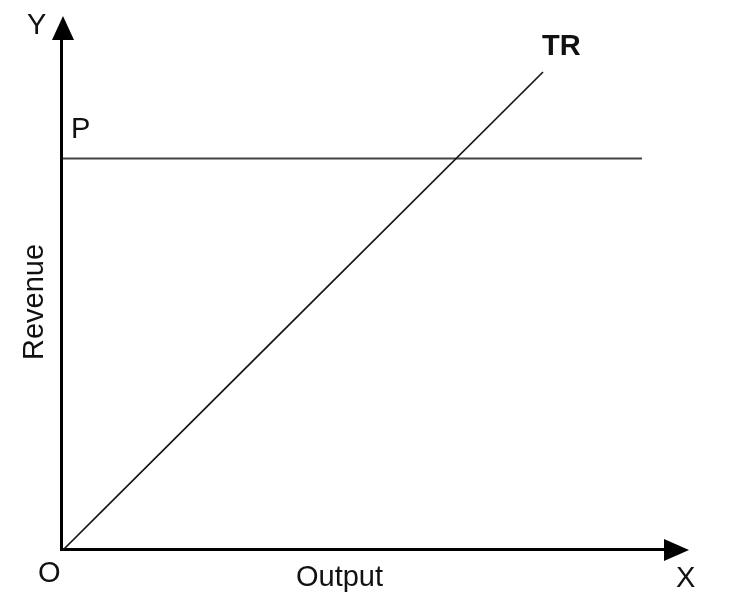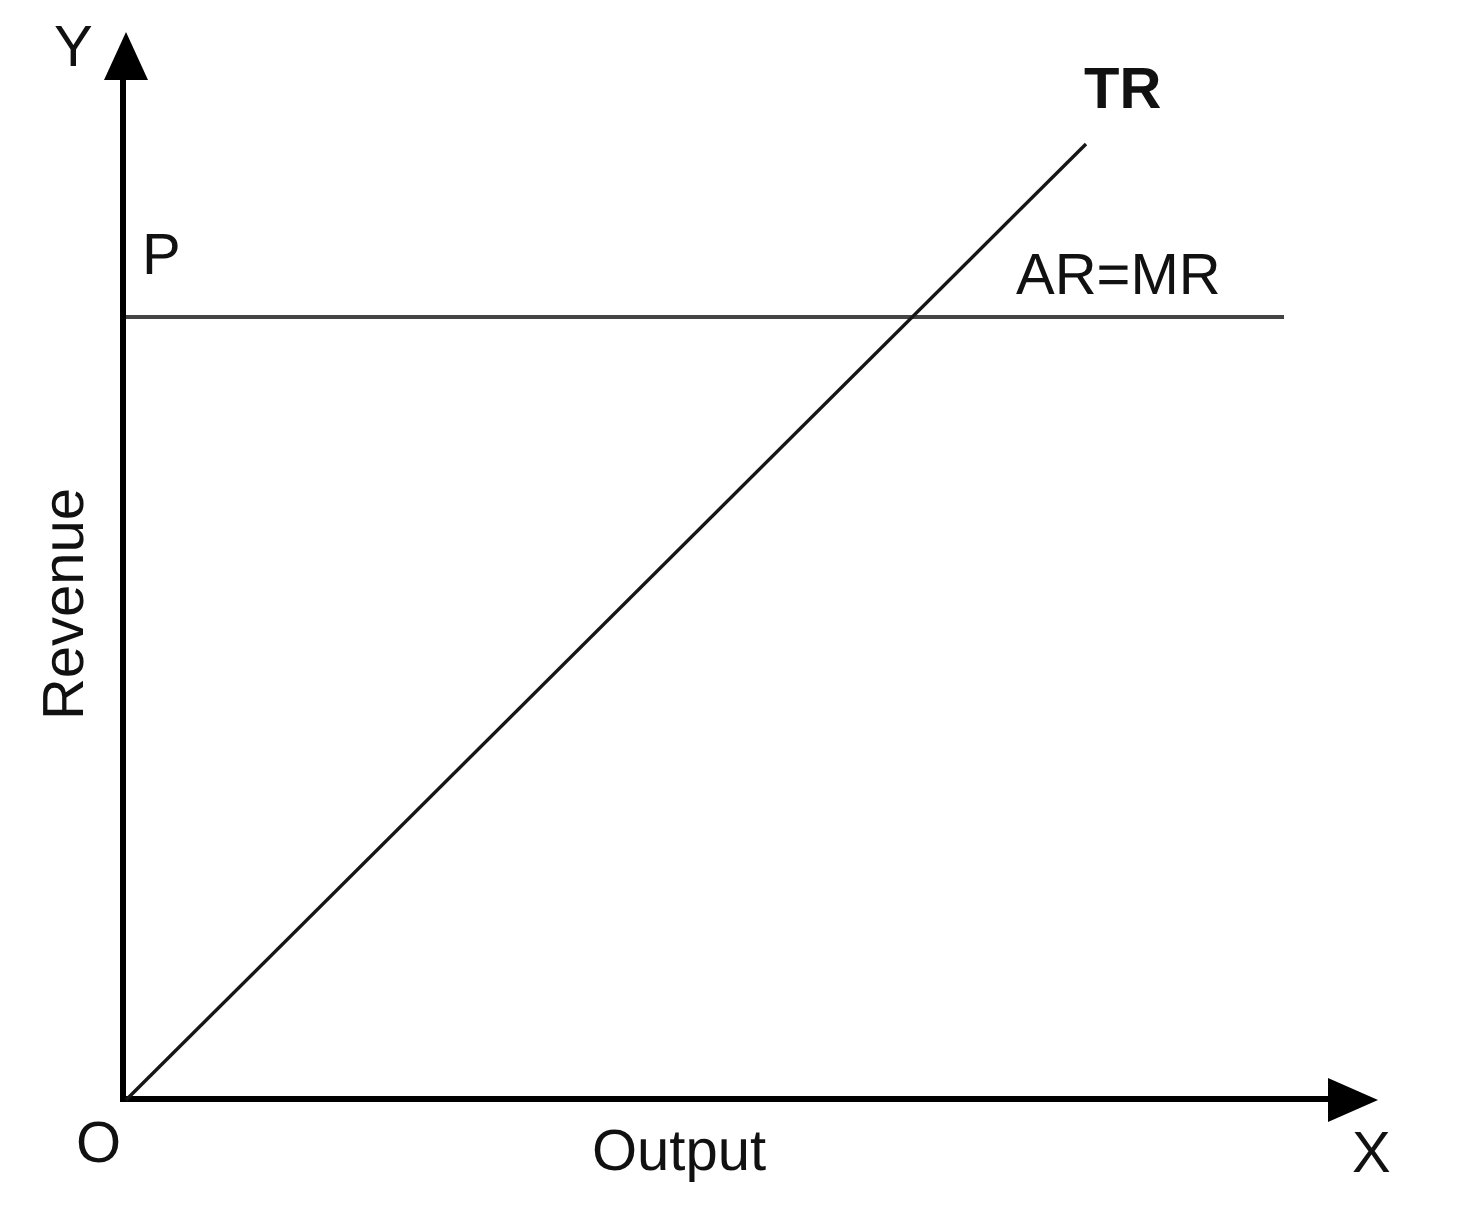--- a/index.html
+++ b/index.html
@@ -41,18 +41,17 @@
       <line x1="60" y1="549.5" x2="670" y2="549.5" stroke="#000000" stroke-width="3"></line>
       <line x1="63" y1="158.5" x2="642" y2="158.5" stroke="#444444" stroke-width="2"></line>
       <line x1="63" y1="550" x2="543" y2="72" stroke="#161616" stroke-width="1.7"></line>
       <polygon points="63,16 52,40 74,40" fill="#000000"></polygon>
       <polygon points="689,550 664,539 664,561" fill="#000000"></polygon>
     </svg>
 
   <div class="lbl" id="lbl-y">Y</div>
   <div class="lbl" id="lbl-p">P</div>
   <div class="lbl" id="lbl-tr">TR</div>
-  <div class="lbl" id="lbl-armr">AR=MR</div>
   <div class="lbl" id="lbl-revenue">Revenue</div>
   <div class="lbl" id="lbl-o">O</div>
   <div class="lbl" id="lbl-output">Output</div>
   <div class="lbl" id="lbl-x">X</div>
 </div>
 
 </body></html>

